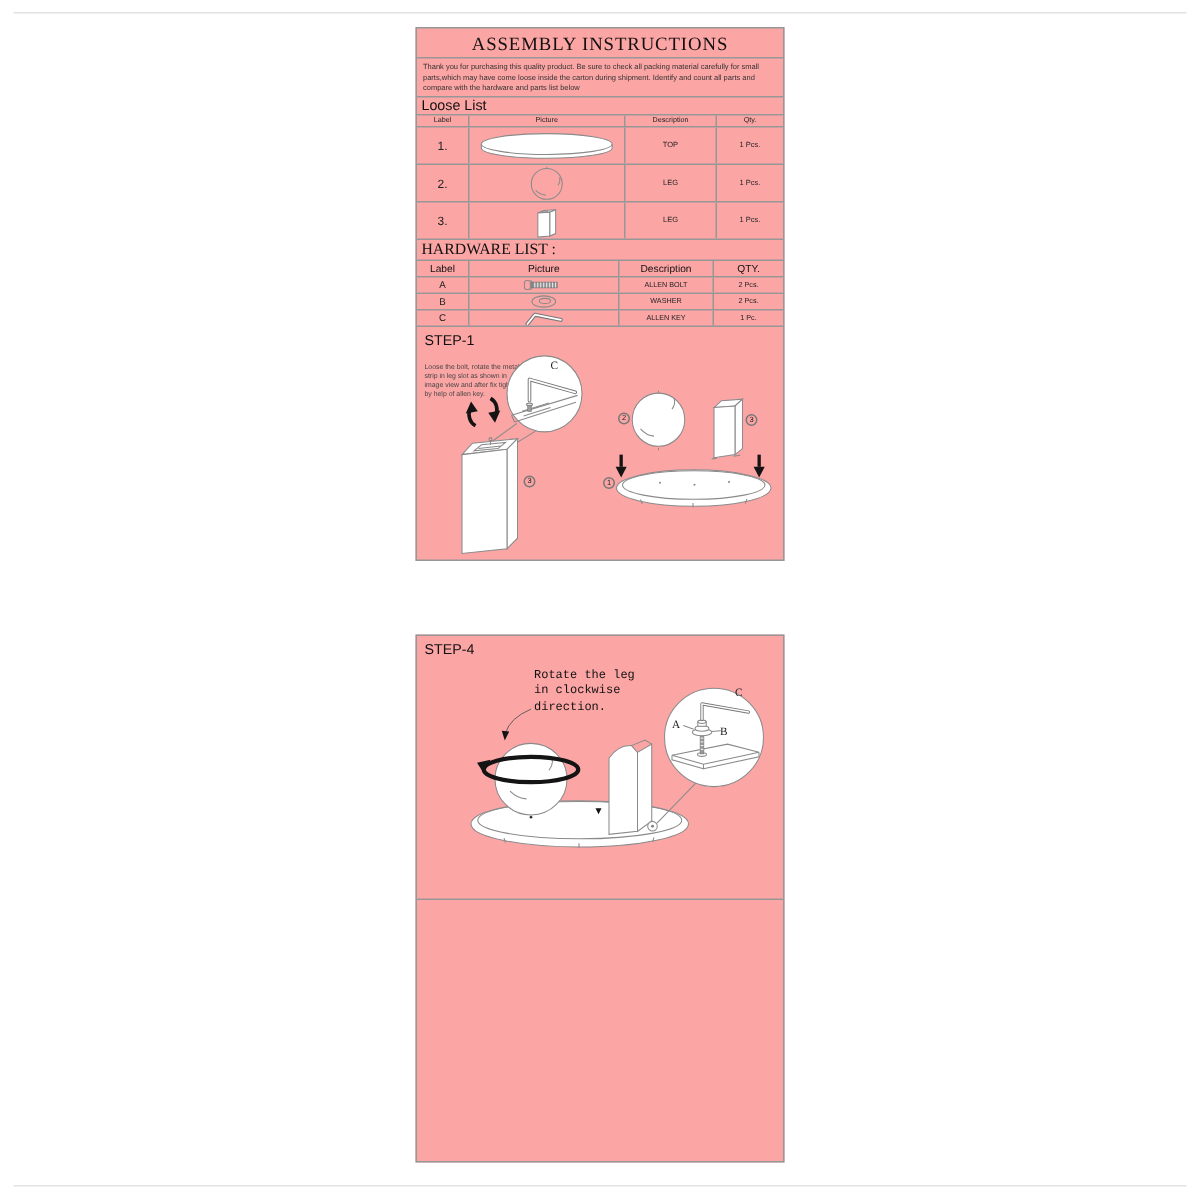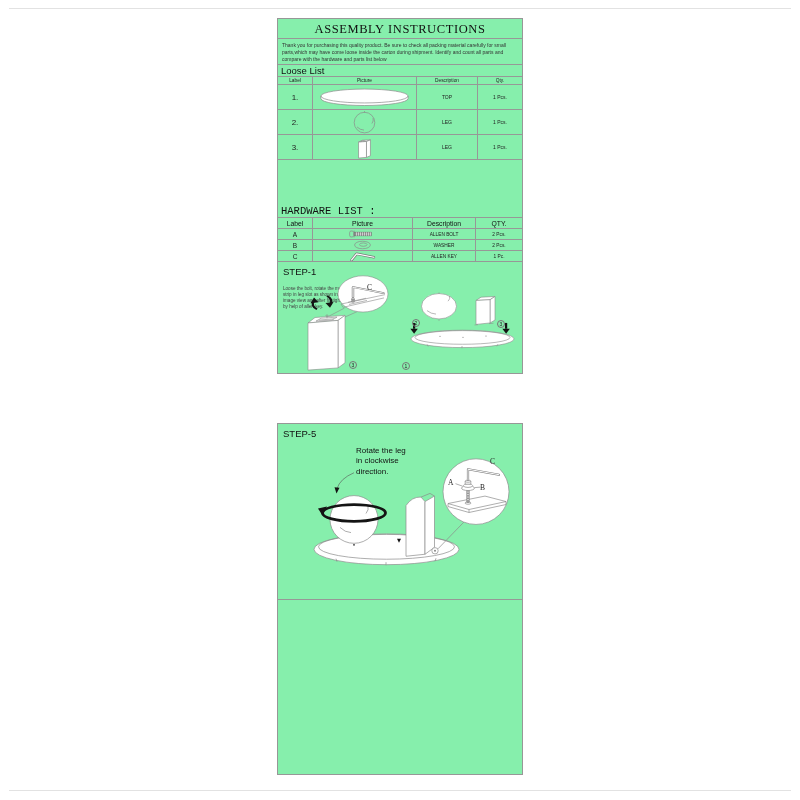--- a/index.html
+++ b/index.html
@@ -5,33 +5,33 @@
   html,body { margin:0; padding:0; }
   body {
     width:800px; height:800px; position:relative; background:#fff;
     font-family:"Liberation Sans", sans-serif; color:#222;
     overflow:hidden;
   }
   .edge { position:absolute; left:9px; right:9px; height:1px; background:#e2e2e2; }
   .edge.top { top:8px; }
   .edge.bot { top:790px; }
 
-  .panel { position:absolute; left:277px; width:246px; background:#86efac;
+  .panel { position:absolute; left:277px; width:246px; background:#fca5a5;
     border:1px solid #979797; box-sizing:border-box; display:flex; flex-direction:column; }
   .panel1 { top:18px; height:356px; }
   .panel2 { top:423px; height:352px; }
 
   .sec { border-bottom:1px solid #979797; box-sizing:border-box; flex:none; }
 
   .p1-title { height:20px; line-height:20px; text-align:center;
     font-family:"Liberation Serif", serif; font-size:12.5px; letter-spacing:.6px; color:#111; }
   .p1-intro { height:26px; padding:2.5px 4px 0 4px; font-size:5px; line-height:1.45; color:#333; }
   .list-head-sans { height:12px; line-height:12px; padding-left:3px; font-size:9.5px; color:#111; }
   .list-head-serif { height:14px; line-height:14px; padding-left:3px;
-    font-family:Liberation Mono, monospace; font-size:10.5px; color:#111;margin-top:44px; }
+    font-family:Liberation Serif, serif; font-size:10.5px; color:#111; }
 
   .trow { display:grid; border-bottom:1px solid #979797; box-sizing:border-box; }
   .cols-part { grid-template-columns:35px 104px 61px 1fr; }
   .cols-hw   { grid-template-columns:35px 100px 63px 1fr; }
   .trow > div { border-right:1px solid #979797; display:flex; align-items:center; justify-content:center; overflow:hidden; }
   .trow > div:last-child { border-right:none; }
 
   .part-thead { height:8px; font-size:4.8px; color:#222; }
   .part-row   { height:25px; }
   .part-row .lbl { font-size:8px; }
@@ -40,21 +40,21 @@
   .hw-thead { height:11px; font-size:6.8px; color:#111; }
   .hw-row   { height:11px; }
   .hw-row .lbl { font-size:6.5px; }
   .hw-row .txt { font-size:4.8px; }
 
   .steparea { position:relative; flex:1; }
   .step-title { position:absolute; left:5px; top:4px; font-size:9.5px; color:#111; }
   .step1-note { position:absolute; left:5px; top:24px; width:64px;
     font-size:4.6px; line-height:1.3; color:#444; }
   .step2-note { position:absolute; left:78px; top:22px; width:70px;
-    font-family:Liberation Sans, sans-serif; font-size:8px; line-height:1.3;
+    font-family:Liberation Mono, monospace; font-size:8px; line-height:1.3;
     color:#111; white-space:pre-line; }
 
   .diag { position:absolute; inset:0; width:100%; height:100%; }
   svg { display:block; }
   .ln  { stroke:#8a8a8a; fill:none; stroke-width:.7; }
   .lnf { stroke:#8a8a8a; fill:#fff; stroke-width:.7; }
   .blk { fill:#141414; stroke:none; }
 
   .num { position:absolute; box-sizing:border-box; width:8px; height:8px;
     border:.7px solid #777; border-radius:50%; font-size:5px; line-height:7px;
@@ -224,21 +224,21 @@
     <span class="num" style="left:71px; top:99px;">3</span>
     <span class="num" style="left:134px; top:57px;">2</span>
     <span class="num" style="left:219px; top:58px;">3</span>
     <span class="num" style="left:124px; top:100px;">1</span>
   </div>
 </div>
 
 <div class="panel panel2">
 
   <div class="sec steparea" style="flex:none; height:176px;">
-    <div class="step-title">STEP-5</div>
+    <div class="step-title">STEP-4</div>
     <div class="step2-note">Rotate the leg
 in clockwise
 direction.</div>
 
     <svg class="diag" viewBox="0 0 244 176" preserveAspectRatio="none">
 
       <path d="M76,49 Q62,55 59,65" fill="none" stroke="#555" stroke-width=".6"></path>
       <path class="blk" d="M56.5,63.5 L61.5,64 L58.5,70 Z"></path>
 
       <ellipse class="lnf" cx="108.5" cy="126" rx="72.5" ry="15.5"></ellipse>

